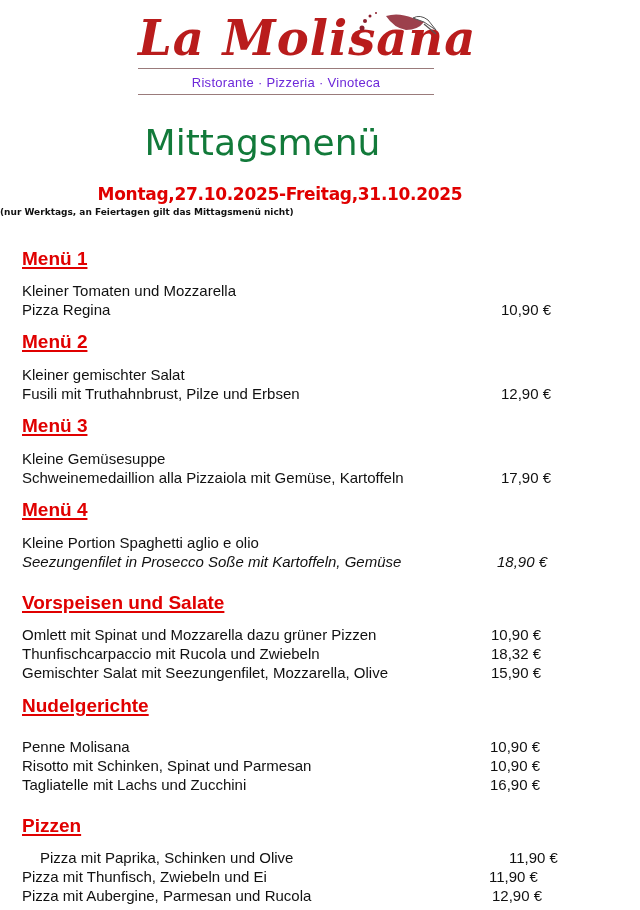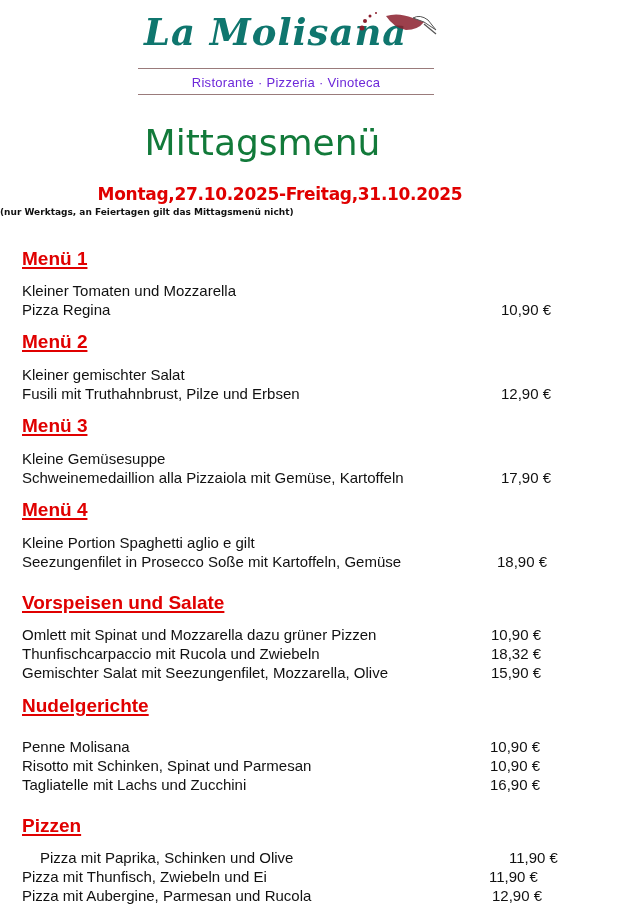--- a/index.html
+++ b/index.html
@@ -1,18 +1,18 @@
 <!DOCTYPE html>
 <html><head>
 <meta charset="utf-8">
 <style>
   html, body { margin:0; padding:0; background:#ffffff; }
   body { width:640px; height:910px; position:relative; overflow:hidden; font-family:"Liberation Sans", sans-serif; color:#111; }
   .logo { position:absolute; left:138px; top:8px; width:296px; height:88px; }
-  .logo-name { position:absolute; left:6px; top:2px; width:296px; font-family:"DejaVu Serif", serif; font-style:italic; font-weight:bold; font-size:37px; color:#0f766e; letter-spacing:1px; white-space:nowrap; }
+  .logo-name { position:absolute; left:0; top:2px; width:296px; font-family:"DejaVu Serif", serif; font-style:italic; font-weight:bold; font-size:48px; color:#b91c1c; letter-spacing:1px; white-space:nowrap; }
   .logo-line { position:absolute; left:0; width:296px; height:1px; background:#9a7b7b; }
   .logo-sub { position:absolute; left:0; top:67px; width:296px; text-align:center; font-size:13px; color:#6d28d9; letter-spacing:0.3px; }
   .wine-glass { position:absolute; left:220px; top:0px; }
   .title { position:absolute; left:0; width:525px; top:122px; text-align:center; font-size:36px; color:#127a3a; font-family:"DejaVu Sans", sans-serif; }
   .date { position:absolute; left:0; width:560px; top:184px; text-align:center; font-size:17px; font-weight:bold; color:#e00000; font-family:"DejaVu Sans", sans-serif; letter-spacing:-0.3px; }
   .note { position:absolute; left:0; width:590px; top:207px; text-align:left; font-size:9px; font-weight:bold; color:#111; font-family:"DejaVu Sans", sans-serif; }
   .section-head { position:absolute; left:22px; font-size:19px; font-weight:bold; color:#e00000; text-decoration:underline; text-decoration-thickness:2px; text-underline-offset:2px; }
   .row { position:absolute; left:22px; width:560px; font-size:15px; line-height:19px; color:#111; }
   .row .price { position:absolute; top:0; white-space:nowrap; }
 </style>
@@ -45,22 +45,22 @@
 
 <div class="section-head" style="top:331px;">Menü 2</div>
 <div class="row" style="top:365px;"><span>Kleiner gemischter Salat</span></div>
 <div class="row" style="top:384px;"><span>Fusili mit Truthahnbrust, Pilze und Erbsen</span><span class="price" style="left:479px;">12,90 €</span></div>
 
 <div class="section-head" style="top:415px;">Menü 3</div>
 <div class="row" style="top:449px;"><span>Kleine Gemüsesuppe</span></div>
 <div class="row" style="top:468px;"><span>Schweinemedaillion alla Pizzaiola mit Gemüse, Kartoffeln</span><span class="price" style="left:479px;">17,90 €</span></div>
 
 <div class="section-head" style="top:499px;">Menü 4</div>
-<div class="row" style="top:533px;"><span>Kleine Portion Spaghetti aglio e gilt</span></div>
-<div class="row" style="top:552px;"><span>Seezungenfilet in Prosecco Soße mit Kartoffeln, Gemüse</span><span class="price" style="left:475px;">18,90 €</span></div>
+<div class="row" style="top:533px;"><span>Kleine Portion Spaghetti aglio e olio</span></div>
+<div class="row" style="top:552px;font-style:italic;"><span>Seezungenfilet in Prosecco Soße mit Kartoffeln, Gemüse</span><span class="price" style="left:475px;">18,90 €</span></div>
 
 <div class="section-head" style="top:592px;">Vorspeisen und Salate</div>
 <div class="row" style="top:625px;"><span>Omlett mit Spinat und Mozzarella dazu grüner Pizzen</span><span class="price" style="left:469px;">10,90 €</span></div>
 <div class="row" style="top:644px;"><span>Thunfischcarpaccio mit Rucola und Zwiebeln</span><span class="price" style="left:469px;">18,32 €</span></div>
 <div class="row" style="top:663px;"><span>Gemischter Salat mit Seezungenfilet, Mozzarella, Olive</span><span class="price" style="left:469px;">15,90 €</span></div>
 
 <div class="section-head" style="top:695px;">Nudelgerichte</div>
 <div class="row" style="top:737px;"><span>Penne Molisana</span><span class="price" style="left:468px;">10,90 €</span></div>
 <div class="row" style="top:756px;"><span>Risotto mit Schinken, Spinat und Parmesan</span><span class="price" style="left:468px;">10,90 €</span></div>
 <div class="row" style="top:775px;"><span>Tagliatelle mit Lachs und Zucchini</span><span class="price" style="left:468px;">16,90 €</span></div>

